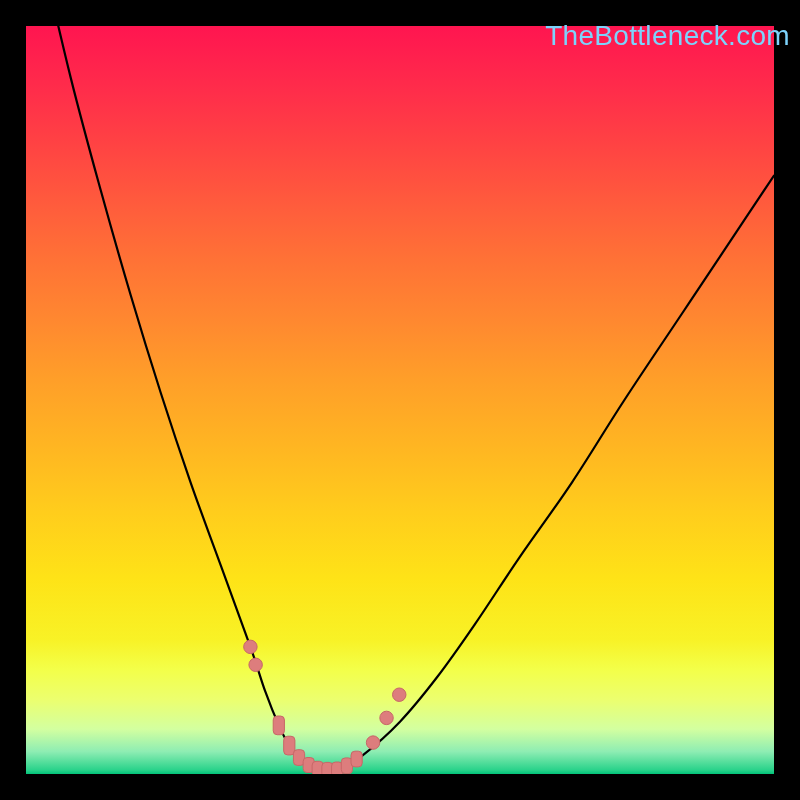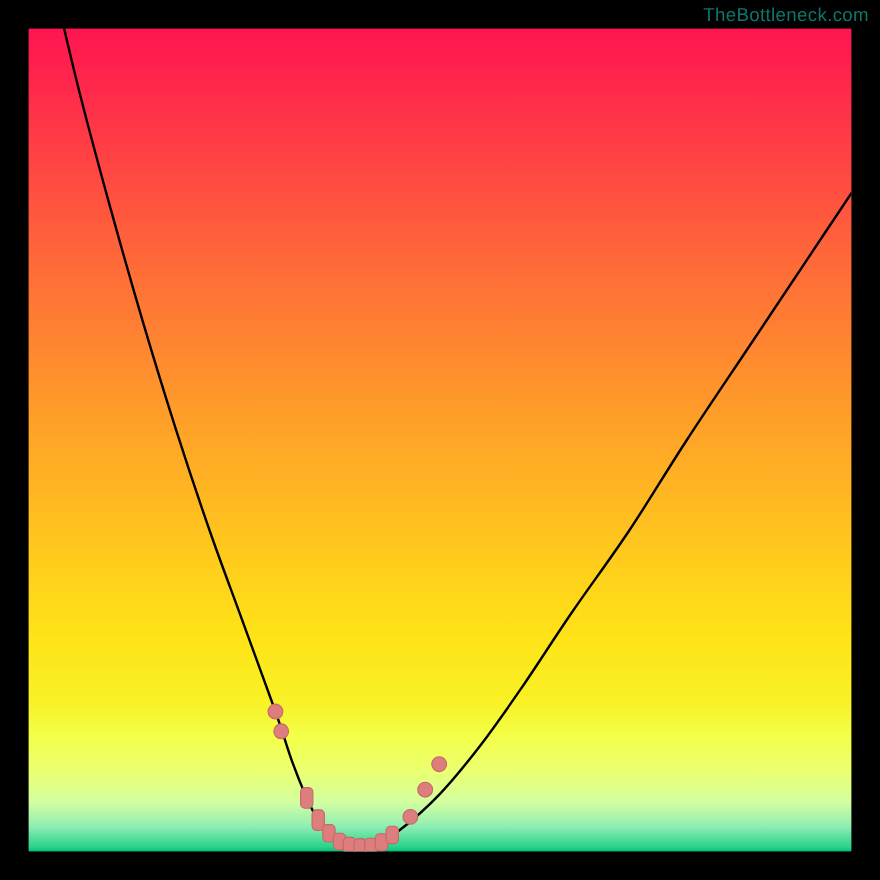--- a/index.html
+++ b/index.html
@@ -48,24 +48,24 @@
   }
   svg.curves {
     position: absolute;
     left: 0;
     top: 0;
     width: 748px;
     height: 748px;
   }
   .watermark {
     position: absolute;
-    top: 4px;
+    top: 20px;
     right: 10px;
-    color: #0f766e;
-    font-size: 17px;
+    color: #7dd3fc;
+    font-size: 28px;
     font-weight: 500;
     letter-spacing: 0.3px;
   }
 </style>
 </head>
 <body>
 
 <div class="frame">
   <div class="plot"></div>
   <svg class="curves" viewBox="0 0 748 748" preserveAspectRatio="none">

